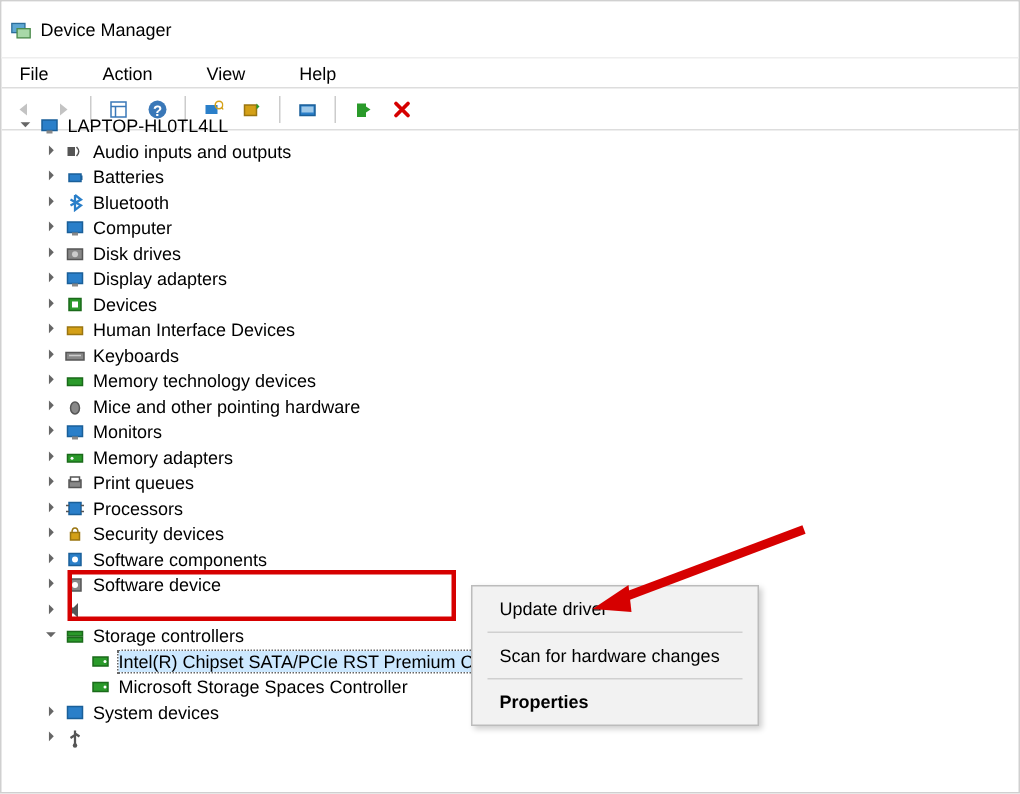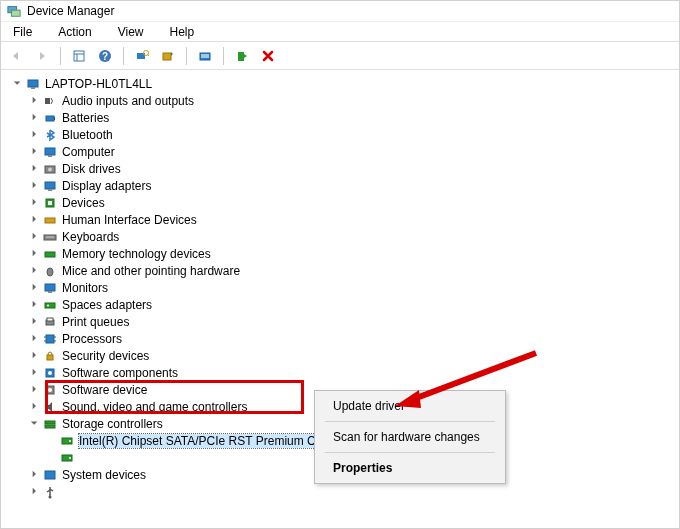--- a/index.html
+++ b/index.html
@@ -10,39 +10,39 @@
     color: #000;
     background: #fff;
     width: 680px;
     height: 529px;
     overflow: hidden;
     position: relative;
     border: 1px solid #d0d0d0;
   }
   
   .titlebar {
-    height: 21px;
+    height: 38px;
     display: flex;
     align-items: center;
     padding: 0 6px;
     background: #fff;
     border-bottom: 1px solid #eee;
   }
   .titlebar-icon {
     width: 14px; height: 14px;
     margin-right: 6px;
     display: inline-flex; align-items: center; justify-content: center;
   }
   .titlebar-text { font-size: 12px; }
   
   .menubar {
     height: 20px;
     display: flex;
     align-items: center;
-    gap: 10px;
+    gap: 20px;
     padding: 0 4px;
     border-bottom: 1px solid #ddd;
   }
   .menu-item { padding: 2px 8px; cursor: default; }
   
   .toolbar {
     height: 28px;
     display: flex;
     align-items: center;
     gap: 4px;
@@ -356,21 +356,21 @@
           </li>
           <li>
             <div class="node">
               <span class="expander">⏵</span>
               <span class="node-icon">
                 <svg width="14" height="14" viewBox="0 0 14 14">
                   <rect x="2" y="5" width="10" height="5" fill="#2a9a2a" stroke="#1a6a1a"></rect>
                   <circle cx="5" cy="7.5" r="1" fill="#fff"></circle>
                 </svg>
               </span>
-              <span class="node-label">Spaces adapters</span>
+              <span class="node-label">Memory adapters</span>
             </div>
           </li>
           <li>
             <div class="node">
               <span class="expander">⏵</span>
               <span class="node-icon">
                 <svg width="14" height="14" viewBox="0 0 14 14">
                   <rect x="3" y="5" width="8" height="5" fill="#888" stroke="#555"></rect>
                   <rect x="4" y="3" width="6" height="3" fill="#fff" stroke="#555"></rect>
                 </svg>
@@ -430,21 +430,20 @@
             </div>
           </li>
           <li>
             <div class="node">
               <span class="expander">⏵</span>
               <span class="node-icon">
                 <svg width="14" height="14" viewBox="0 0 14 14">
                   <path d="M3 5 L6 5 L9 2 L9 12 L6 9 L3 9 Z" fill="#555"></path>
                 </svg>
               </span>
-              <span class="node-label">Sound, video and game controllers</span>
             </div>
           </li>
           <li>
             <div class="node">
               <span class="expander">⏷</span>
               <span class="node-icon">
                 <svg width="14" height="14" viewBox="0 0 14 14">
                   <rect x="2" y="4" width="10" height="3" fill="#2a9a2a" stroke="#1a6a1a"></rect>
                   <rect x="2" y="8" width="10" height="3" fill="#2a9a2a" stroke="#1a6a1a"></rect>
                 </svg>
@@ -466,20 +465,21 @@
               </li>
               <li>
                 <div class="node">
                   <span class="expander"></span>
                   <span class="node-icon">
                     <svg width="14" height="14" viewBox="0 0 14 14">
                       <rect x="2" y="4" width="10" height="6" fill="#2a9a2a" stroke="#1a6a1a"></rect>
                       <circle cx="10" cy="7" r="1" fill="#fff"></circle>
                     </svg>
                   </span>
+                  <span class="node-label">Microsoft Storage Spaces Controller</span>
                 </div>
               </li>
             </ul>
           </li>
           <li>
             <div class="node">
               <span class="expander">⏵</span>
               <span class="node-icon">
                 <svg width="14" height="14" viewBox="0 0 14 14">
                   <rect x="2" y="3" width="10" height="8" fill="#2a7fc9" stroke="#1a5f99"></rect>

